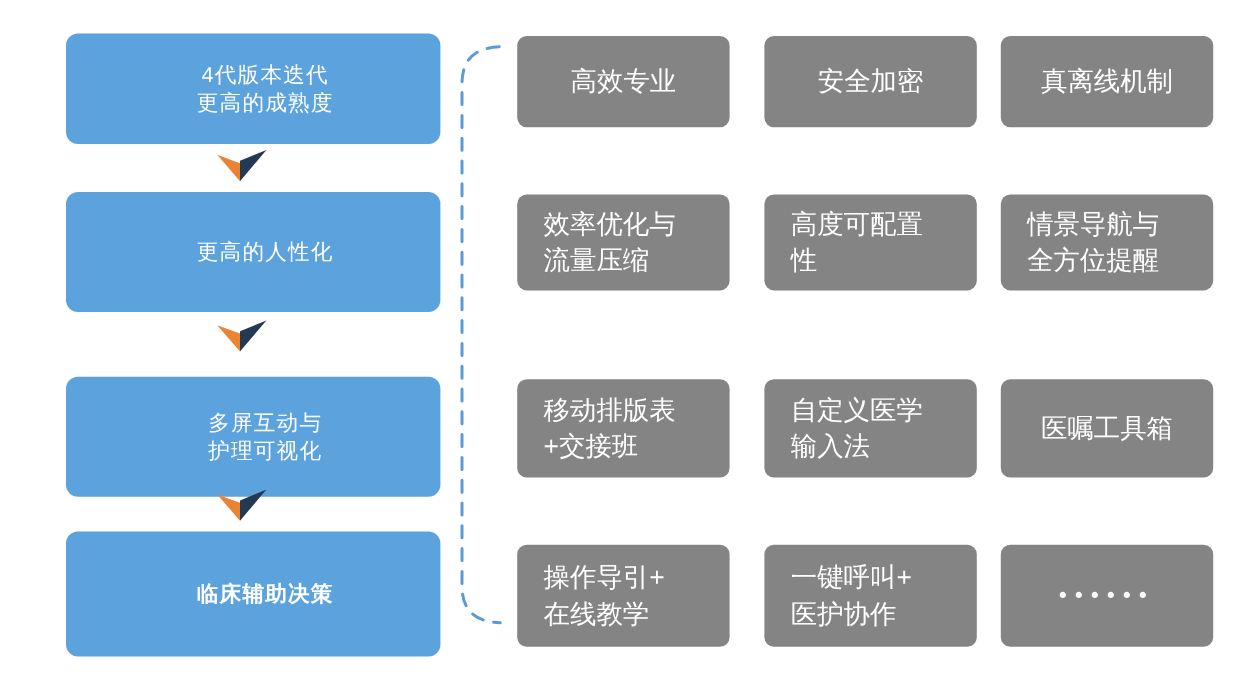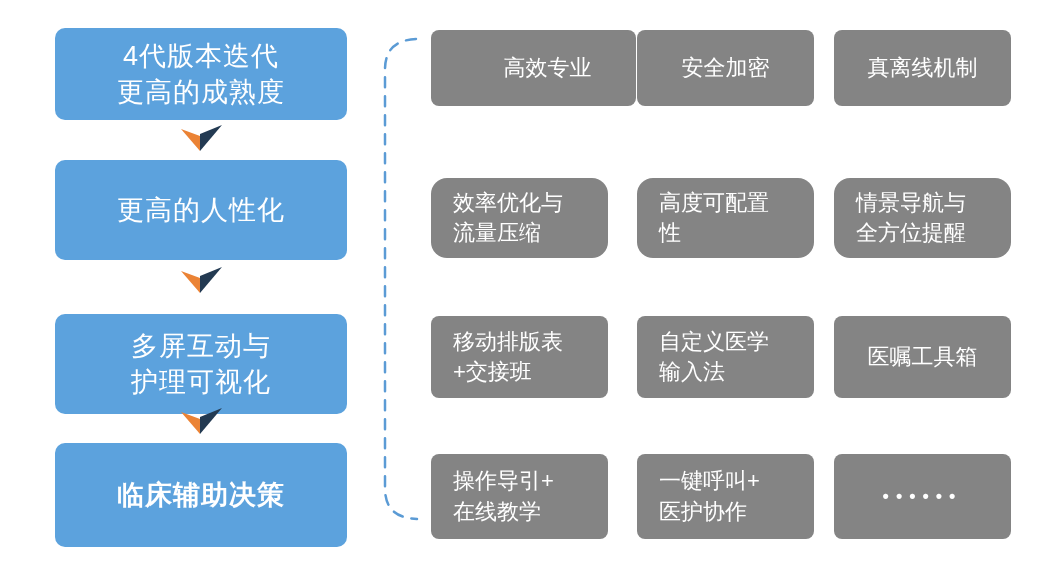--- a/index.html
+++ b/index.html
@@ -20,24 +20,25 @@
     position: absolute;
     left: 55px;
     width: 292px;
     background: #5ca2dd;
     border-radius: 10px;
     color: #ffffff;
     display: flex;
     align-items: center;
     justify-content: center;
     text-align: center;
-    font-size: 27px;
+    font-size: 18px;
     line-height: 1.35;
     white-space: pre-line;
     letter-spacing: 1px;
+    padding-left: 20px;
   }
   .step-1 { top: 28px;  height: 92px;  }
   .step-2 { top: 160px; height: 100px; }
   .step-3 { top: 302px; height: 100px; margin-top: 12px; }
   .step-4 { top: 443px; height: 104px; font-weight: bold; }
 
   .flow-arrow {
     position: absolute;
     left: 178px;
     width: 46px;
@@ -64,25 +65,25 @@
     border-radius: 8px;
     color: #ffffff;
     display: flex;
     align-items: center;
     font-size: 22px;
     line-height: 1.38;
     white-space: pre-line;
   }
   .feature-box.centered { justify-content: center; text-align: center; }
   .feature-box.leftpad  { justify-content: flex-start; padding-left: 22px; box-sizing: border-box; }
-  .col-1 { left: 431px; padding-left: 28px; }
+  .col-1 { left: 431px; }
   .col-2 { left: 637px; }
   .col-3 { left: 834px; }
   .row-1 { top: 30px;  height: 76px; }
-  .row-2 { top: 178px; height: 80px; border-radius: 16px; }
+  .row-2 { top: 162px; height: 80px; }
   .row-3 { top: 316px; height: 82px; }
   .row-4 { top: 454px; height: 85px; }
 
   .dots {
     font-size: 18px;
     letter-spacing: 7px;
     font-weight: bold;
   }
 </style>
 </head>

